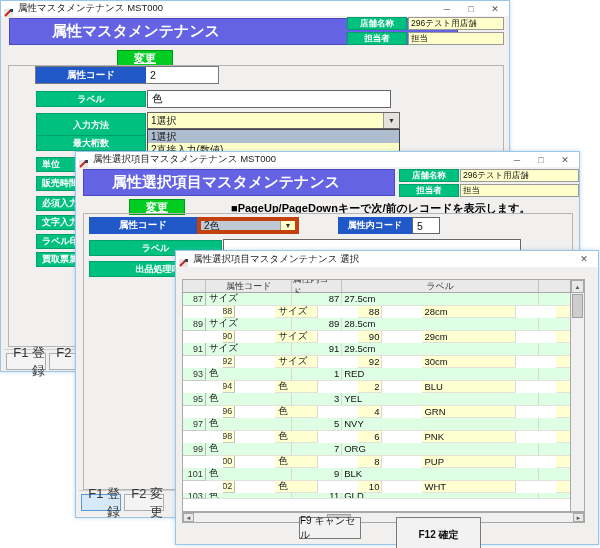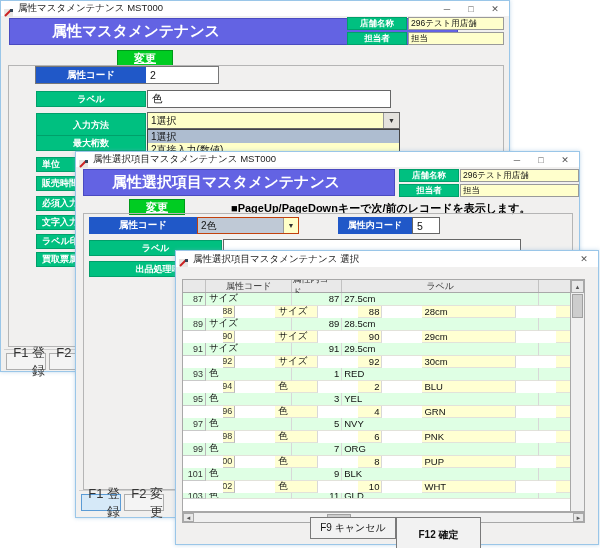--- a/index.html
+++ b/index.html
@@ -29,21 +29,21 @@
 
   
   .combo { position:absolute; display:flex; border:1px solid #666; }
   .combo .cval { flex:1; background:#ffffc8; font-size:10px; display:flex; align-items:center; padding-left:3px; color:#111; }
   .combo .carr { width:16px; background:#e4e2dd; border-left:1px solid #999; font-size:7px; color:#333; display:flex; align-items:center; justify-content:center; }
   .droplist { position:absolute; border:1px solid #444; background:#ffffc8; z-index:5; }
   .droplist .opt { height:13px; font-size:10px; display:flex; align-items:center; padding-left:3px; color:#111; }
   .droplist .opt.sel { background:#aebdd0; }
 
   
-  .rcombo { position:absolute; display:flex; border:1px solid #c2410c; }
+  .rcombo { position:absolute; display:flex; border:4px solid #c2410c; }
   .rcombo .cval { flex:1; background:#bfc9d6; font-size:10px; display:flex; align-items:center; padding-left:3px; color:#111; }
   .rcombo .carr { width:15px; background:#ffffc8; border-left:1px solid #999; font-size:7px; color:#333; display:flex; align-items:center; justify-content:center; }
 
   .note { position:absolute; font-size:11px; font-weight:bold; color:#000; white-space:nowrap; }
 
   
   .tablewrap { position:absolute; left:6px; top:28px; width:403px; height:233px; background:#fff; border:1px solid #a8a8a8; display:flex; }
   .grid { width:389px; overflow:hidden; }
   .thead { display:flex; height:13px; background:#e9e9e9; border-bottom:1px solid #a8a8a8; }
   .thead .hc { font-size:9px; color:#333; display:flex; align-items:center; justify-content:center; border-right:1px solid #c2c2c2; }
@@ -328,17 +328,17 @@
         <div class="vthumb" style="top:14px;height:24px;"></div>
       </div>
     </div>
 
     <div class="hscroll" style="top:261px;">
       <div class="sbtn" style="left:0;top:0;width:11px;height:9px;">◄</div>
       <div class="hthumb" style="left:144px;width:24px;"></div>
       <div class="sbtn" style="right:0;top:0;width:11px;height:9px;">►</div>
     </div>
 
-    <div class="dlgbtn" style="left:134px;top:266px;width:86px;height:22px;">F9  キャンセル</div>
+    <div class="dlgbtn" style="left:123px;top:266px;width:62px;height:22px;">F9  キャンセル</div>
     <div class="dlgbtn" style="left:220px;top:266px;width:85px;height:36px;font-weight:bold;">F12  確定</div>
   </div>
 
 </div>
 
 </body></html>

